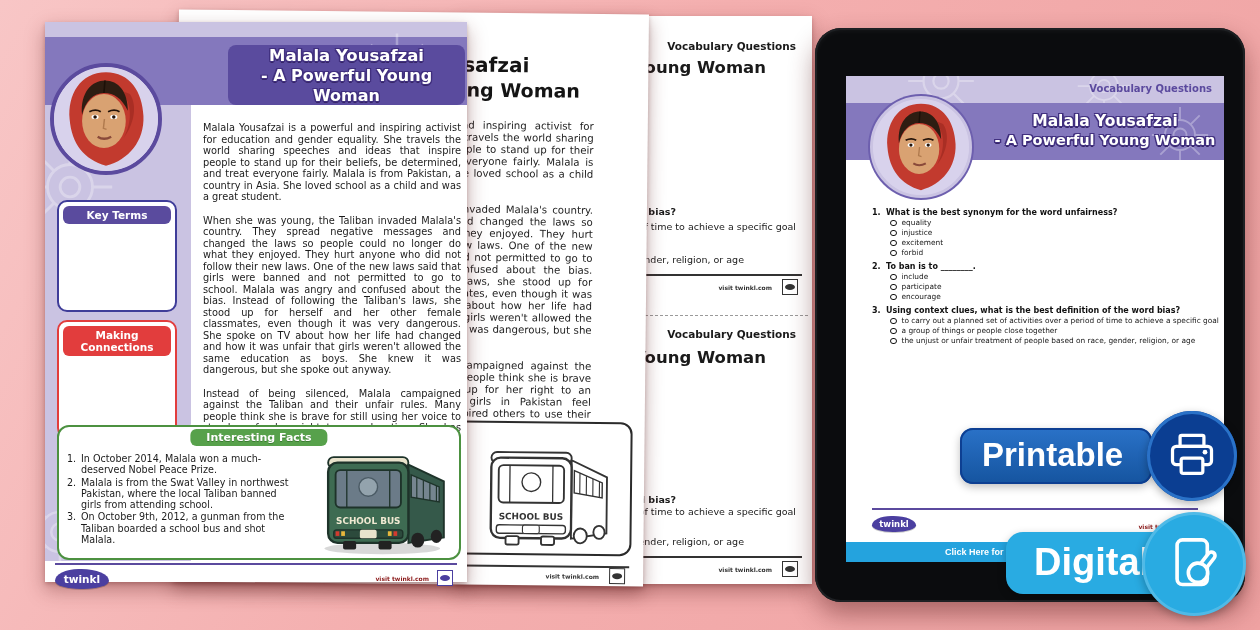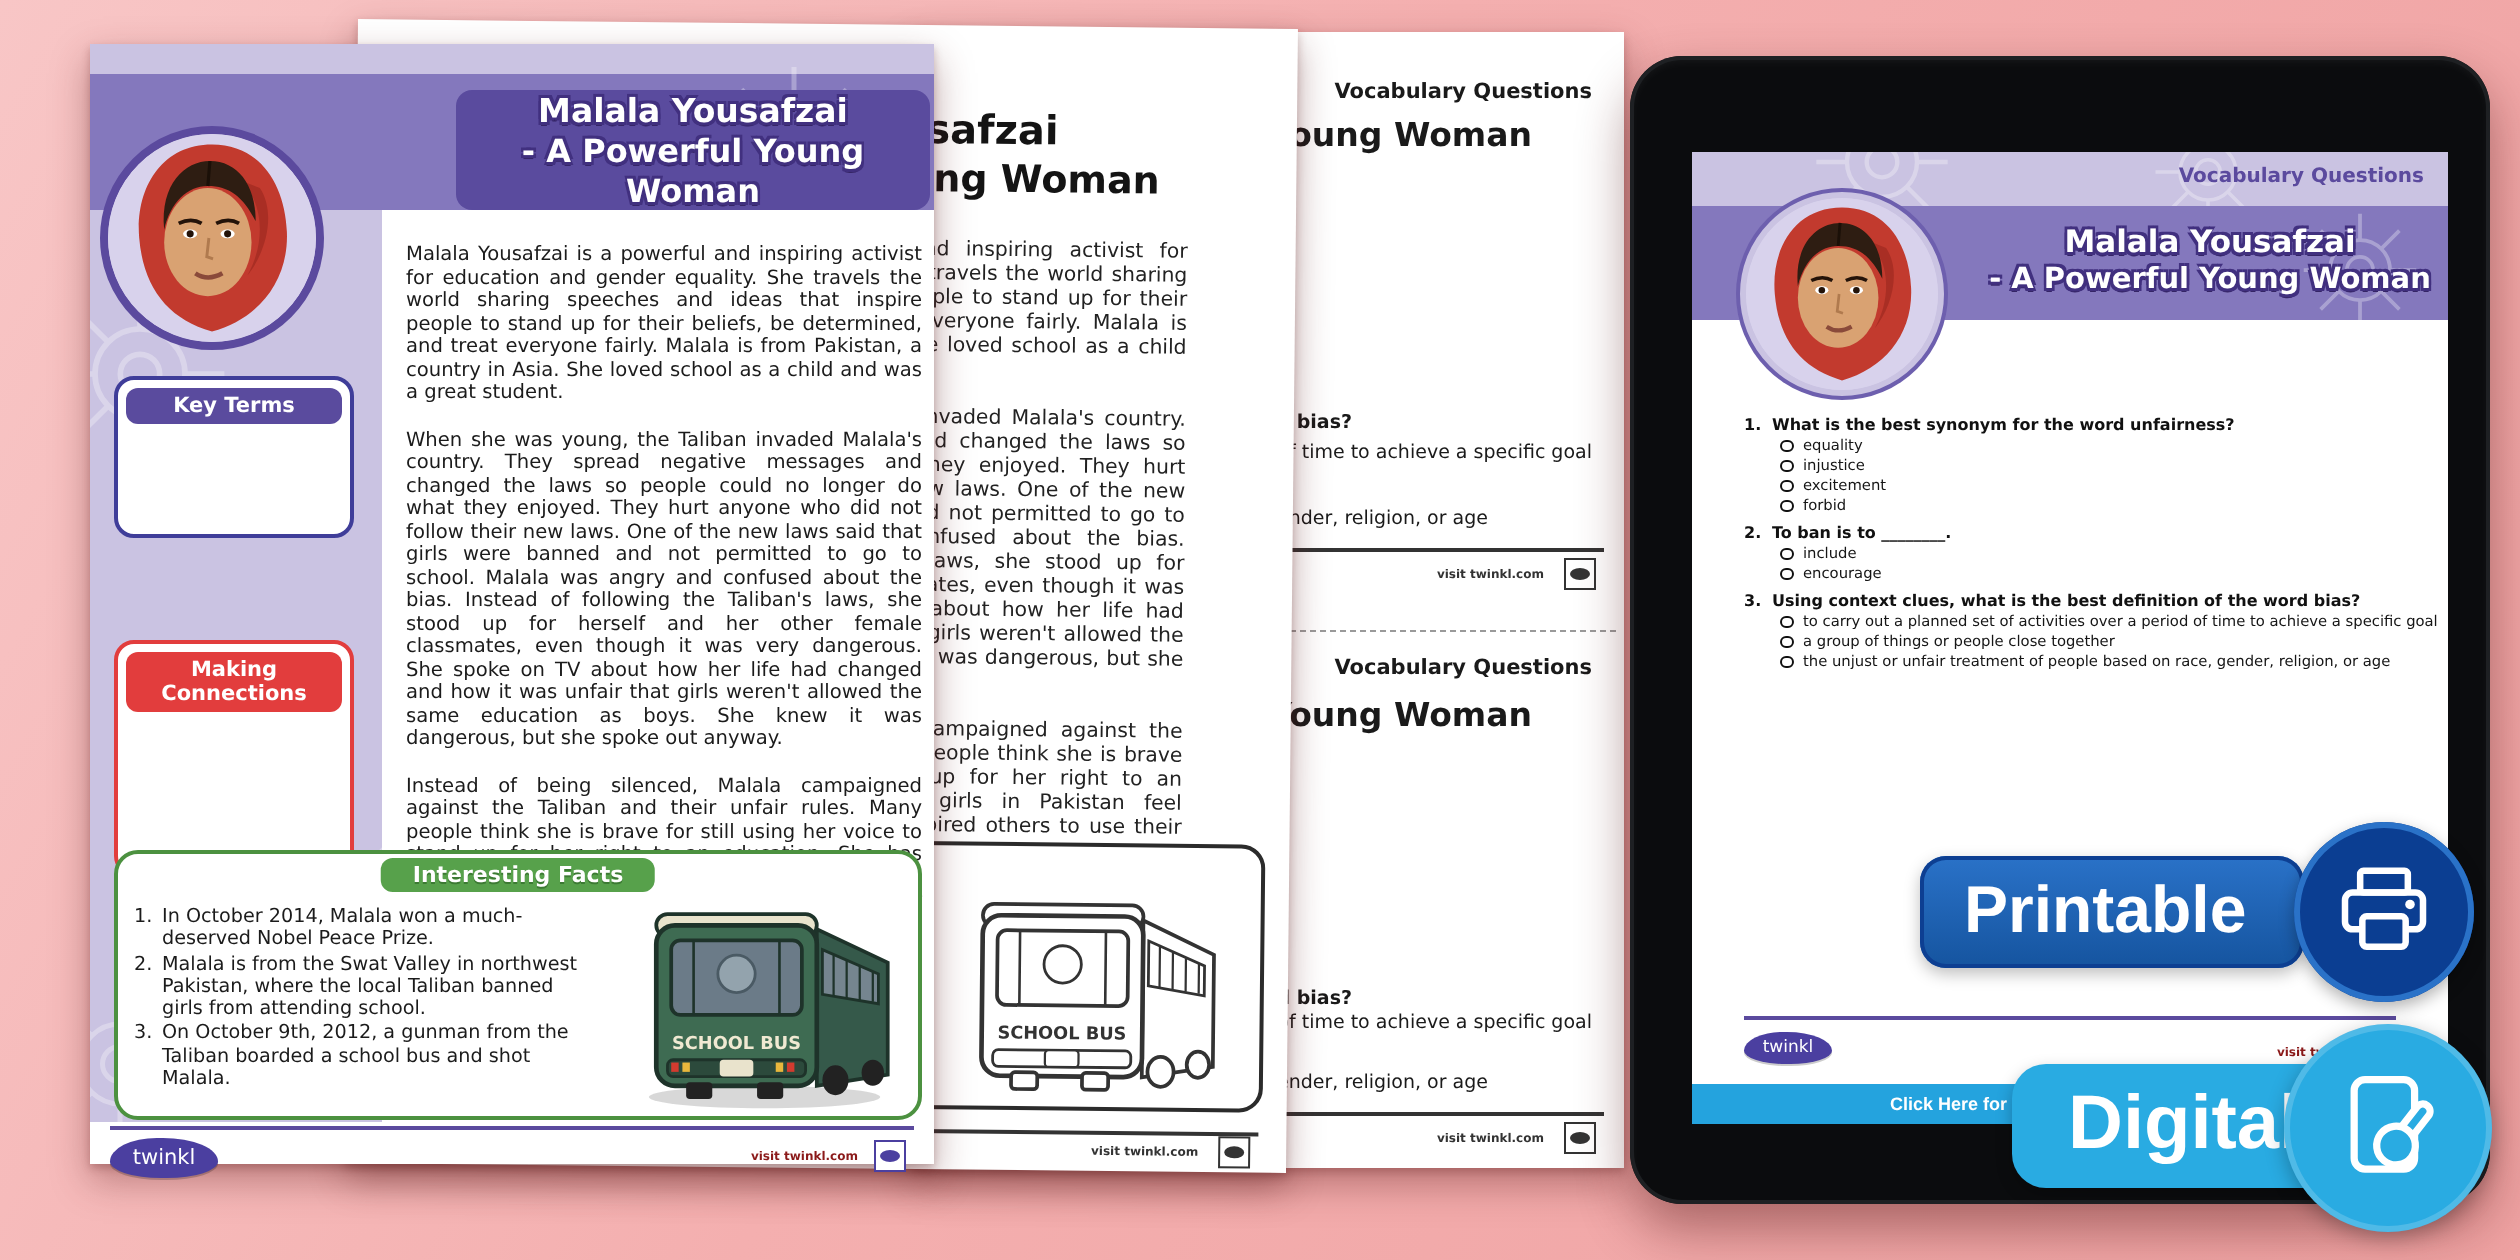--- a/index.html
+++ b/index.html
@@ -15,21 +15,21 @@
   .titleblock{position:absolute;left:183px;right:2px;top:23px;height:60px;background:#5a4b9e;border-radius:8px;
     display:flex;flex-direction:column;justify-content:center;text-align:center;}
   .outlined{color:#fff;font-weight:bold;
     text-shadow:-1.3px -1.3px 0 #41307f,1.3px -1.3px 0 #41307f,-1.3px 1.3px 0 #41307f,1.3px 1.3px 0 #41307f,0 2px 0 #352566;}
   .titleblock .l1{font-size:16.5px;line-height:21px;}
   .titleblock .l2{font-size:16px;line-height:20px;}
   .portrait{position:absolute;left:5px;top:41px;width:112px;height:112px;border-radius:50%;
     border:4px solid #5b4a9e;background:#d8d2ec;overflow:hidden;box-sizing:border-box;}
   .portrait svg{width:100%;height:100%;display:block;}
   .sidebox{position:absolute;left:12px;width:120px;background:#fff;border-radius:10px;box-sizing:border-box;}
-  .kt{top:166px;height:81px;border:2.5px solid #3f3d99;}
+  .kt{top:178px;height:112px;border:2.5px solid #3f3d99;}
   .mc{top:298px;height:118px;border:2.5px solid #e23d3d;}
   .pill{margin:4px 4px 3px 4px;border-radius:6px;text-align:center;color:#fff;font-weight:bold;font-size:10.5px;padding:3px 0;}
   .pill.purple{background:#5a4b9e;}
   .pill.red{background:#e23d3d;}
   .kt-list{padding:2px 4px 0 10px;}
   .kt-item{font-size:9.6px;font-weight:600;color:#23235f;line-height:13px;}
   .kt-item::before{content:"• ";color:#23235f;}
   .mc-text{padding:2px 6px 0 8px;font-size:9.4px;color:#1d1d1d;line-height:12.4px;}
   .mc-text::before{content:"• ";}
   .bodycol{position:absolute;left:158px;right:6px;top:100px;}
@@ -38,21 +38,21 @@
     border:2.5px solid #4c9140;border-radius:12px;box-sizing:border-box;}
   .facts .ghead{position:absolute;left:50%;transform:translateX(-50%);top:2px;background:#57a14b;
     border-radius:6px;padding:2px 16px;color:#fff;font-weight:bold;font-size:11px;white-space:nowrap;
     text-shadow:0 1px 0 #3c7a33;}
   .facts ol{position:absolute;left:8px;top:26px;width:232px;margin:0;padding:0;list-style:none;}
   .facts .fi{display:flex;font-size:9.6px;line-height:11.3px;color:#1b1b1b;margin-bottom:1px;}
   .facts .fn{width:14px;flex:none;}
   .busbox{position:absolute;right:4px;bottom:2px;width:138px;height:112px;}
   .busbox svg{width:100%;height:100%;}
   .footline{position:absolute;left:10px;right:10px;top:541px;height:2px;background:#5b4a9e;}
-  .twlogo{background:#4b3fa0;border-radius:46% 54% 50% 50%/62% 62% 44% 44%;color:#fff;font-weight:normal;
+  .twlogo{background:#4b3fa0;border-radius:46% 54% 50% 50%/62% 62% 44% 44%;color:#fff;font-weight:bold;
     display:flex;align-items:center;justify-content:center;box-shadow:0 1px 0 rgba(0,0,0,.2);}
   .p1 .twlogo{position:absolute;left:10px;top:547px;width:54px;height:20px;font-size:10.5px;}
   .visit{position:absolute;font-size:6px;font-weight:bold;color:#8b1a1a;white-space:nowrap;}
   .p1 .visit{right:38px;top:553px;}
   .vbadge{position:absolute;width:16px;height:16px;background:#fff;border:1.5px solid #4b3fa0;box-sizing:border-box;
     display:flex;align-items:center;justify-content:center;}
   .vbadge i{display:block;width:10px;height:6px;background:#4b3fa0;border-radius:50%;}
   .p1 .vbadge{right:14px;top:548px;}
   .pattern{position:absolute;opacity:.3;pointer-events:none;}
   
@@ -390,20 +390,24 @@
         <div class="qrow">
             <span class="qn">2.</span>
             <span>To ban is to ________.</span>
           </div>
         <div class="orow">
             <span class="radio"></span>
             <span>include</span>
           </div>
         <div class="orow">
             <span class="radio"></span>
+            <span>participate</span>
+          </div>
+        <div class="orow">
+            <span class="radio"></span>
             <span>encourage</span>
           </div>
         <div class="qgap"></div>
         <div class="qrow">
             <span class="qn">3.</span>
             <span>Using context clues, what is the best definition of the word bias?</span>
           </div>
         <div class="orow">
             <span class="radio"></span>
             <span>to carry out a planned set of activities over a period of time to achieve a specific goal</span>

